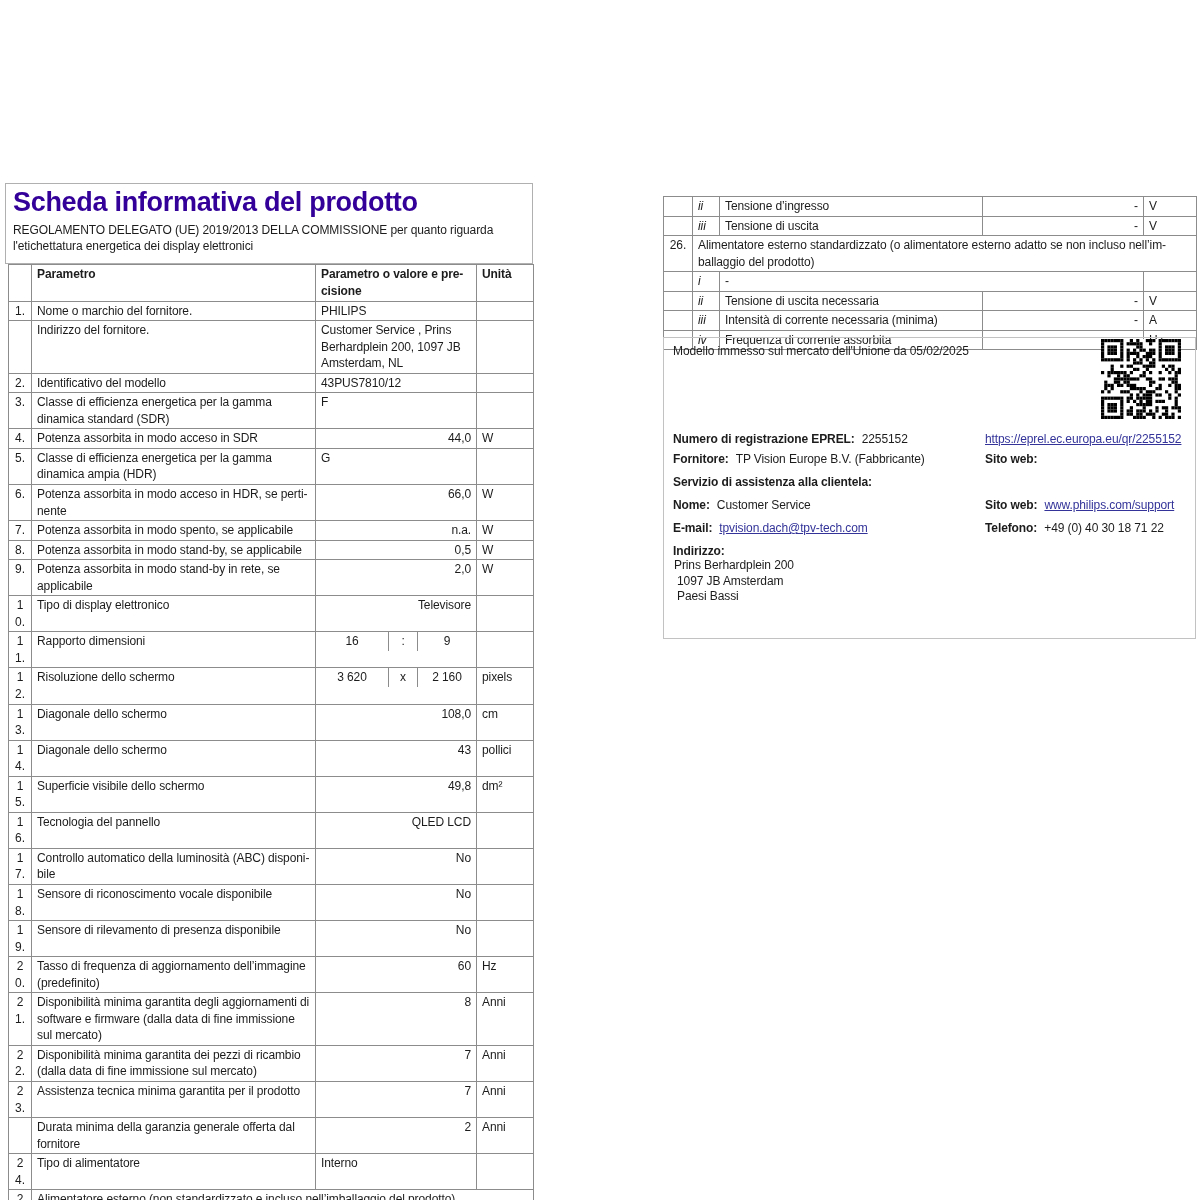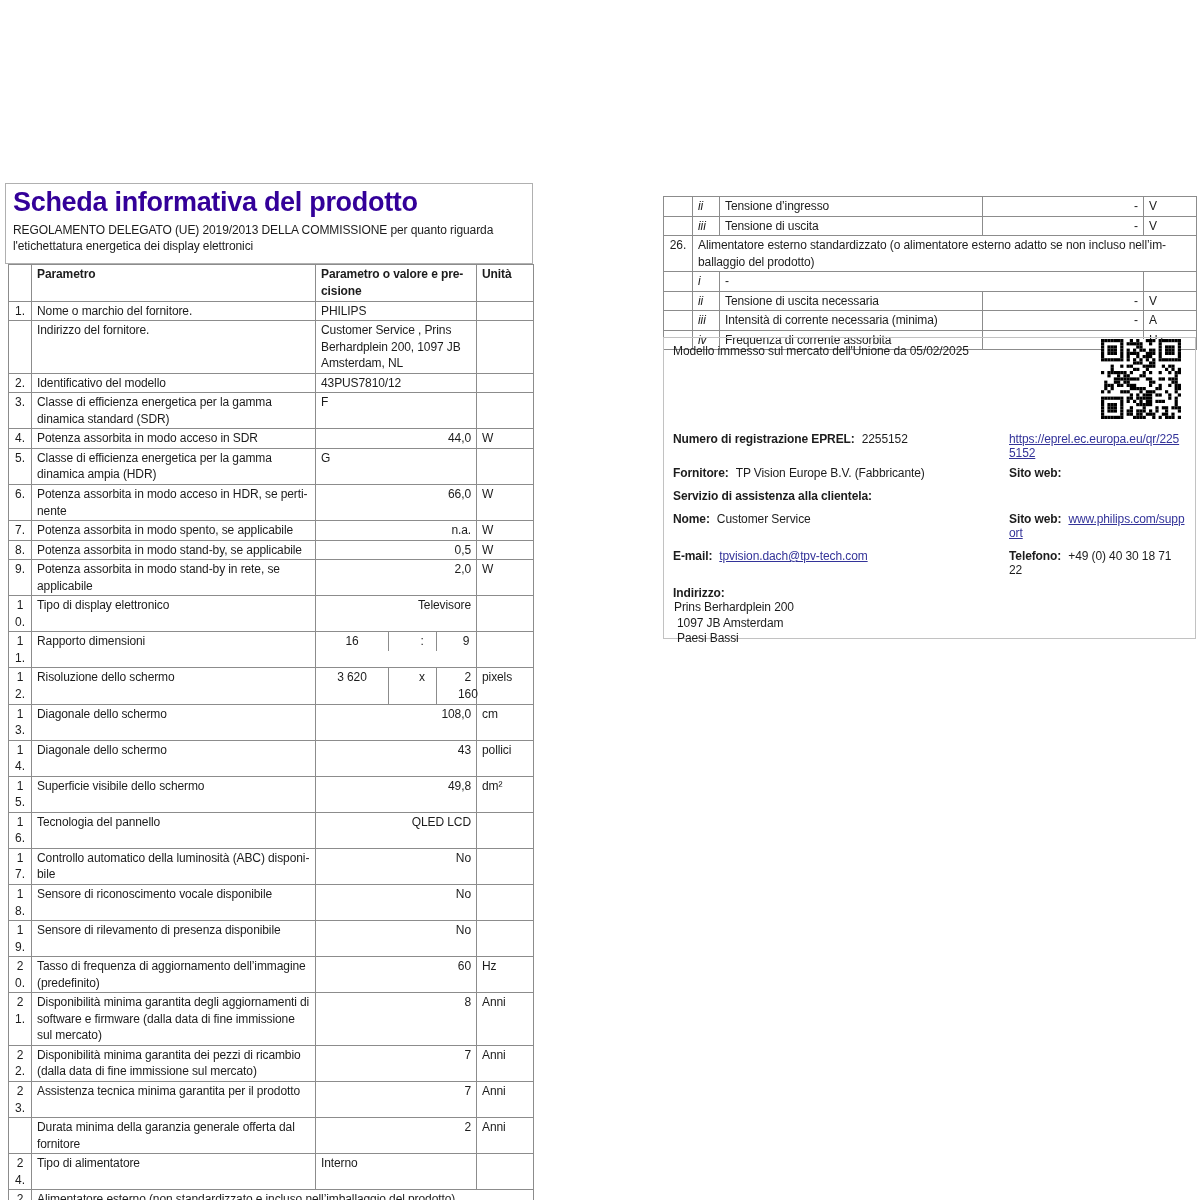--- a/index.html
+++ b/index.html
@@ -16,36 +16,36 @@
   table.spec2{border-collapse:collapse;table-layout:fixed;width:533px;}
   .spec td,.spec th,.spec2 td,.spec2 th{
     border:1px solid #8c8c8c;padding:1px 5px;font-size:12px;line-height:1.38;
     vertical-align:top;word-wrap:break-word;letter-spacing:-0.1px;
   }
   .spec th{text-align:left;font-weight:bold;}
   .c-num{text-align:center;padding:1px 1px;}
   .c-sub{font-style:italic;}
   .al-l{text-align:left;}
   .al-r{text-align:right;}
-  .vsplit{display:flex;margin:-1px -5px;gap:19px;}
+  .vsplit{display:flex;margin:-1px -5px;}
   .vsplit span{display:block;text-align:center;padding:1px 2px;}
   .vsplit .vs-a{flex:0 0 68px;border-right:1px solid #8c8c8c;}
   .vsplit .vs-m{flex:0 0 24px;border-right:1px solid #8c8c8c;}
   .vsplit .vs-b{flex:1;}
   
   .right-table{position:absolute;left:663px;top:171px;margin-top:25px;}
   .info-panel{
     position:absolute;left:663px;top:337px;width:533px;height:302px;
     border:1px solid #c2c2c2;box-sizing:border-box;padding:4px 10px 8px 9px;
     font-size:12px;letter-spacing:-0.1px;
   }
   .panel-top{display:flex;justify-content:space-between;align-items:flex-start;height:90px;}
   .panel-top .marketed{margin-top:2px;}
   .qr{flex:0 0 80px;width:80px;height:80px;margin:-3px 4px 0 0;}
-  .pair{display:grid;grid-template-columns:312px 1fr;margin-bottom:9px;gap:24px;}
+  .pair{display:grid;grid-template-columns:312px 1fr;margin-bottom:9px;}
   .lab{font-weight:bold;margin-right:7px;}
   a.lnk{color:#333399;text-decoration:underline;cursor:pointer;word-break:break-all;}
   .eprel-link{display:inline-block;max-width:205px;}
   .svc{font-weight:bold;margin-bottom:9px;}
   .addr-label{font-weight:bold;text-align:right;}
   .addr-line{display:block;line-height:1.3;}
   .addr-line.i1{padding-left:1px;}
   .addr-line.i2{padding-left:4px;}
   .addr-line.i3{padding-left:4px;}
 </style>

